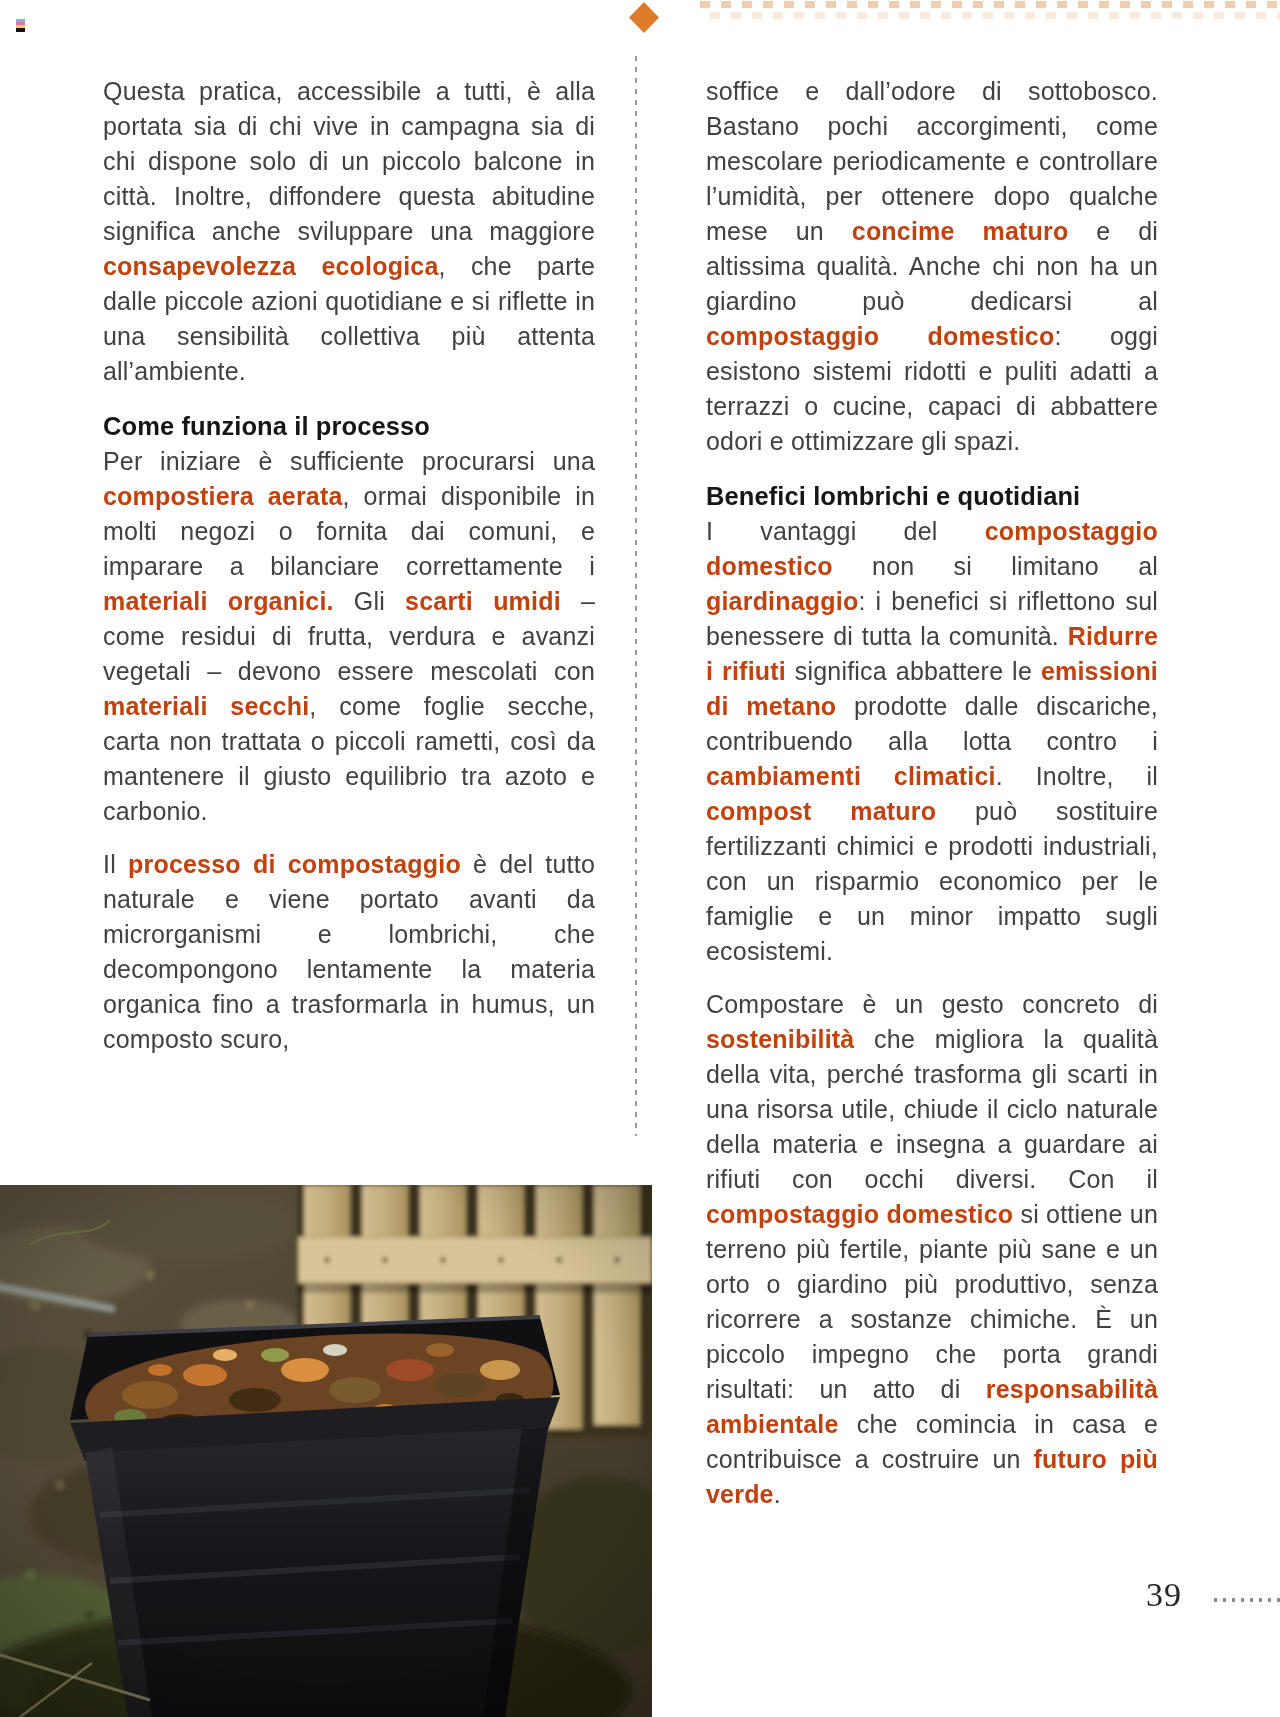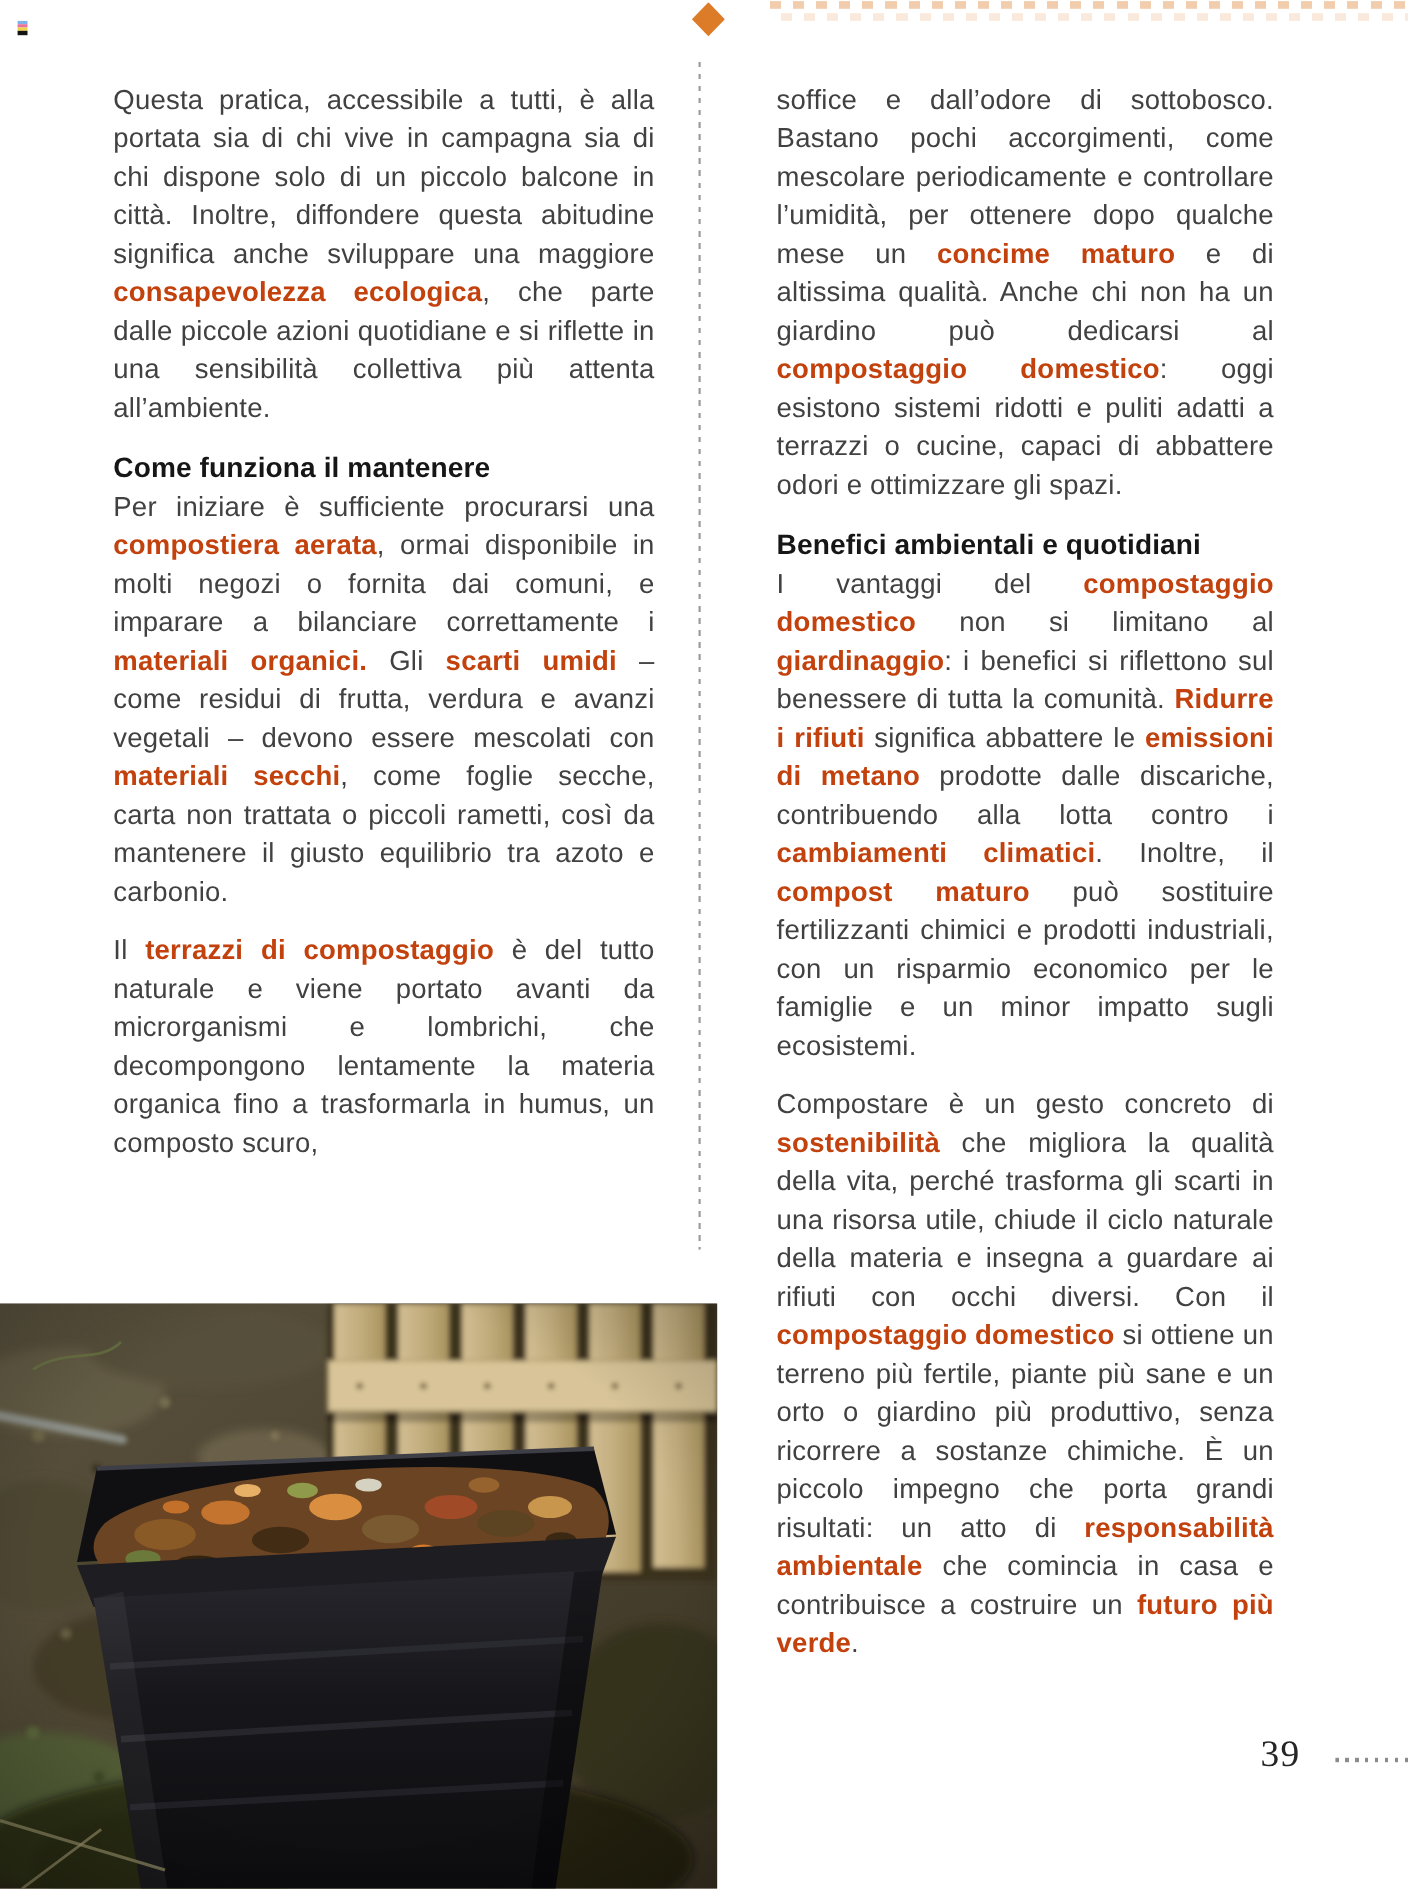--- a/index.html
+++ b/index.html
@@ -71,28 +71,28 @@
 
 <div class="top-dashes-1"></div>
 <div class="top-dashes-2"></div>
 
 <div class="diamond"></div>
 
 <div class="divider"></div>
 
 <div class="col col-left">
   <p>Questa pratica, accessibile a tutti, è alla portata sia di chi vive in campagna sia di chi dispone solo di un piccolo balcone in città. Inoltre, diffondere questa abitudine significa anche sviluppare una maggiore <b>consapevolezza ecologica</b>, che parte dalle piccole azioni quotidiane e si riflette in una sensibilità collettiva più attenta all’ambiente.</p>
-  <h3>Come funziona il mantenere</h3>
+  <h3>Come funziona il processo</h3>
   <p>Per iniziare è sufficiente procurarsi una <b>compostiera aerata</b>, ormai disponibile in molti negozi o fornita dai comuni, e imparare a bilanciare correttamente i <b>materiali organici.</b> Gli <b>scarti umidi</b> – come residui di frutta, verdura e avanzi vegetali – devono essere mescolati con <b>materiali secchi</b>, come foglie secche, carta non trattata o piccoli rametti, così da mantenere il giusto equilibrio tra azoto e carbonio.</p>
-  <p class="gap">Il <b>terrazzi di compostaggio</b> è del tutto naturale e viene portato avanti da microrganismi e lombrichi, che decompongono lentamente la materia organica fino a trasformarla in humus, un composto scuro,</p>
+  <p class="gap">Il <b>processo di compostaggio</b> è del tutto naturale e viene portato avanti da microrganismi e lombrichi, che decompongono lentamente la materia organica fino a trasformarla in humus, un composto scuro,</p>
 </div>
 
 <div class="col col-right">
   <p>soffice e dall’odore di sottobosco. Bastano pochi accorgimenti, come mescolare periodicamente e controllare l’umidità, per ottenere dopo qualche mese un <b>concime maturo</b> e di altissima qualità. Anche chi non ha un giardino può dedicarsi al <b>compostaggio domestico</b>: oggi esistono sistemi ridotti e puliti adatti a terrazzi o cucine, capaci di abbattere odori e ottimizzare gli spazi.</p>
-  <h3>Benefici ambientali e quotidiani</h3>
+  <h3>Benefici lombrichi e quotidiani</h3>
   <p>I vantaggi del <b>compostaggio domestico</b> non si limitano al <b>giardinaggio</b>: i benefici si riflettono sul benessere di tutta la comunità. <b>Ridurre i rifiuti</b> significa abbattere le <b>emissioni di metano</b> prodotte dalle discariche, contribuendo alla lotta contro i <b>cambiamenti climatici</b>. Inoltre, il <b>compost maturo</b> può sostituire fertilizzanti chimici e prodotti industriali, con un risparmio economico per le famiglie e un minor impatto sugli ecosistemi.</p>
   <p class="gap">Compostare è un gesto concreto di <b>sostenibilità</b> che migliora la qualità della vita, perché trasforma gli scarti in una risorsa utile, chiude il ciclo naturale della materia e insegna a guardare ai rifiuti con occhi diversi. Con il <b>compostaggio domestico</b> si ottiene un terreno più fertile, piante più sane e un orto o giardino più produttivo, senza ricorrere a sostanze chimiche. È un piccolo impegno che porta grandi risultati: un atto di <b>responsabilità ambientale</b> che comincia in casa e contribuisce a costruire un <b>futuro più verde</b>.</p>
 </div>
 
 <div class="photo">
   <svg width="652" height="532" viewBox="0 0 652 532" xmlns="http://www.w3.org/2000/svg">
     <defs>
       <linearGradient id="gGround" x1="0" y1="0" x2="1" y2="1">
         <stop offset="0" stop-color="#5a523e"></stop>
           <stop offset=".55" stop-color="#4a4230"></stop>

